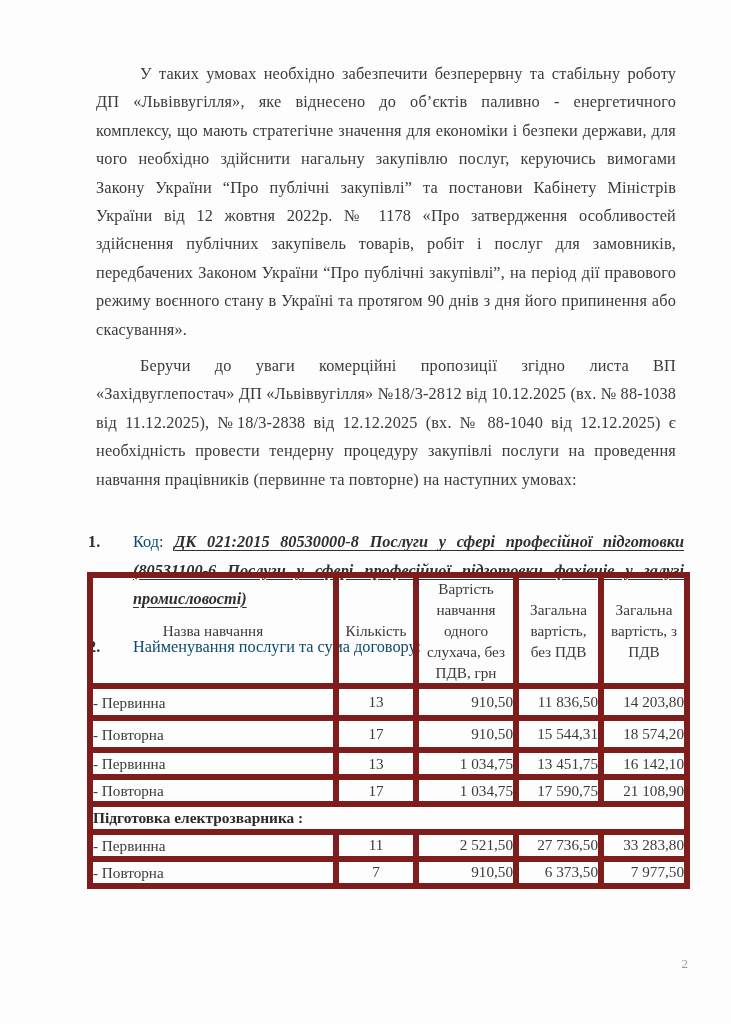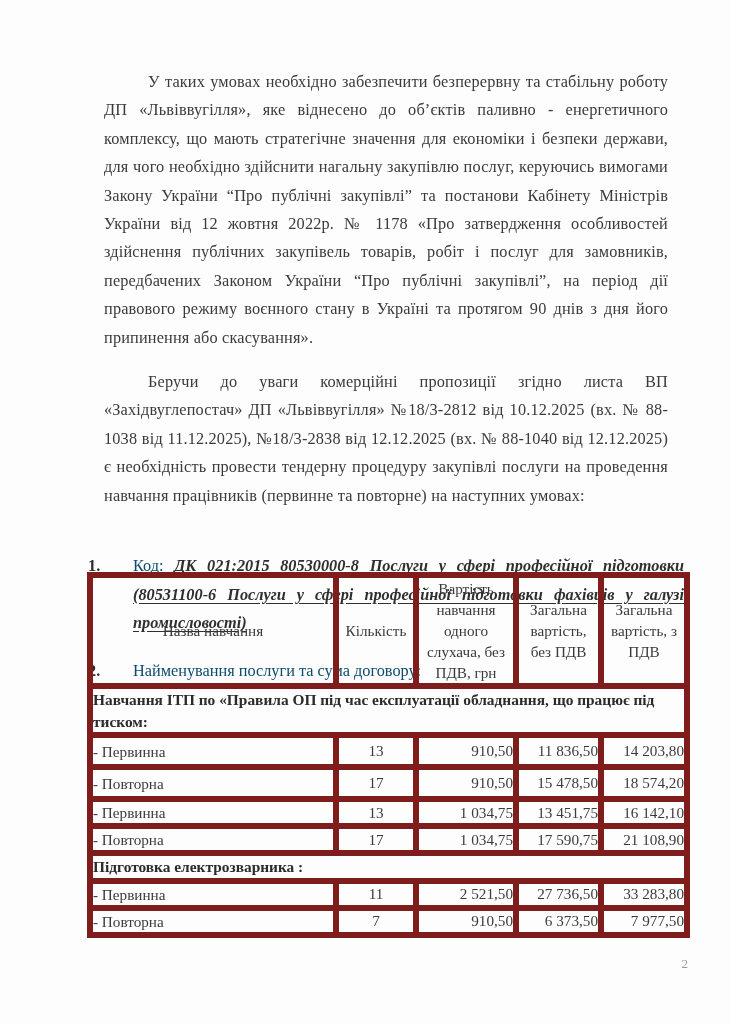--- a/index.html
+++ b/index.html
@@ -21,21 +21,21 @@
   }
 
   .body-area {
     position: absolute;
     left: 88px;
     top: 52px;
     width: 596px;
   }
 
   p.para {
-    margin: 16px;
+    margin: 8px;
     font-size: 16.3px;
     line-height: 28.4px;
     text-align: justify;
     text-indent: 44px;
     color: #3a3a3a;
     letter-spacing: 0.01em;
   }
 
   
   .clause {
@@ -178,35 +178,32 @@
       <tr>
         <th class="hd hd-name">Назва навчання</th>
         <th class="hd">Кількість</th>
         <th class="hd">Вартість навчання одного слухача, без ПДВ, грн</th>
         <th class="hd">Загальна вартість, без ПДВ</th>
         <th class="hd">Загальна вартість, з ПДВ</th>
       </tr>
     </thead>
     <tbody>
 
-      <tr>
-        <td class="group" colspan="5">Навчання ІТП по «Правила ОП під час експлуатації обладнання, що працює під тиском:</td>
-      </tr>
       <tr class="tall">
         <td class="rname">- Первинна</td>
         <td class="rnum">13</td>
         <td class="rval">910,50</td>
         <td class="rval">11 836,50</td>
         <td class="rval">14 203,80</td>
       </tr>
       <tr class="tall">
         <td class="rname">- Повторна</td>
         <td class="rnum">17</td>
         <td class="rval">910,50</td>
-        <td class="rval">15 478,50</td>
+        <td class="rval">15 544,31</td>
         <td class="rval">18 574,20</td>
       </tr>
 
       <tr class="short">
         <td class="rname">- Первинна</td>
         <td class="rnum">13</td>
         <td class="rval">1 034,75</td>
         <td class="rval">13 451,75</td>
         <td class="rval">16 142,10</td>
       </tr>

